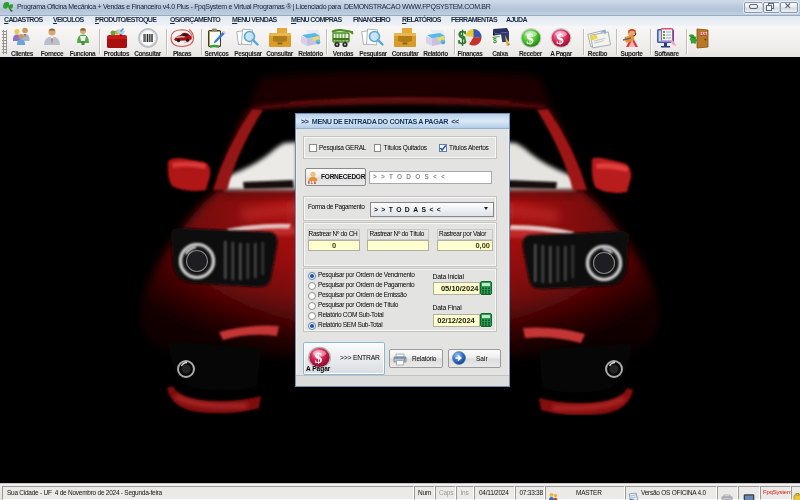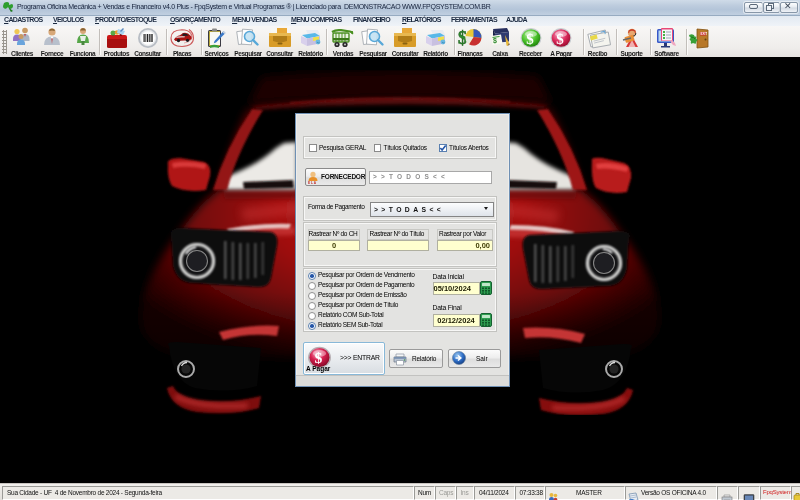--- a/index.html
+++ b/index.html
@@ -483,20 +483,23 @@
 <path filter="url(#b1)" fill="#861010" d="M633 333 Q629 353 603 357 Q567 361 541 353 L539 341 Q571 349 601 345 Q623 341 627 331 Z"></path>
 <path filter="url(#b2)" fill="#c03030" opacity="0.7" d="M176 337 Q200 349 248 346 L247 351 Q198 354 175 342 Z"></path>
 <path filter="url(#b2)" fill="#c03030" opacity="0.7" d="M624 339 Q600 351 552 348 L553 353 Q602 356 625 344 Z"></path>
 
 <rect x="0" y="358" width="800" height="68" fill="#000"></rect>
 <rect x="0" y="0" width="136" height="426" fill="#000"></rect>
 <rect x="664" y="0" width="136" height="426" fill="#000"></rect>
 <rect x="0" y="0" width="800" height="13" fill="#000"></rect>
 </svg>
 <div class="abs" id="dlg">
+<div class="abs" id="dlgtitle">
+      <span>&gt;&gt;&nbsp; MENU DE ENTRADA DO CONTAS A PAGAR&nbsp; &lt;&lt;</span>
+    </div>
 <div class="abs gb" style="left:7px;top:22px;width:192px;height:21px"></div>
 <div class="abs cb" style="left:13px;top:30px"></div>
 <div class="abs cblab" style="left:23px;top:29.5px">Pesquisa GERAL</div>
 <div class="abs cb" style="left:77.5px;top:30px"></div>
 <div class="abs cblab" style="left:87.5px;top:29.5px">Títulos Quitados</div>
 <div class="abs cb" style="left:143px;top:30px;border-color:#5a80b0"></div>
 <svg class="abs" style="left:143px;top:29.5px" width="8" height="8" viewBox="0 0 9 9">
       <path d="M1.5 4.5 L3.5 6.8 L7.5 1.8" stroke="#2456a8" stroke-width="1.8" fill="none"></path>
     </svg>
 <div class="abs cblab" style="left:153px;top:29.5px">Títulos Abertos</div>
@@ -539,21 +542,21 @@
 <div class="abs rlab" style="left:22px;top:177px">Pesquisar por Ordem de Emissão</div>
 <div class="abs radio" style="left:12px;top:188px;border-color:#909090"></div>
 <div class="abs rlab" style="left:22px;top:187px">Pesquisar por Ordem de Título</div>
 <div class="abs radio" style="left:12px;top:198px;border-color:#909090"></div>
 <div class="abs rlab" style="left:22px;top:197px">Relatório COM Sub-Total</div>
 <div class="abs radio" style="left:12px;top:208px;border-color:#5a80b0">
       <div class="abs" style="left:1.2px;top:1.2px;width:3.6px;height:3.6px;border-radius:50%;background:#2456a8;"></div>
     </div>
 <div class="abs rlab" style="left:22px;top:207px">Relatório SEM Sub-Total</div>
 <div class="abs" style="left:136.5px;top:158.5px;font-size:6.8px;letter-spacing:-0.2px;color:#000;">Data Inicial</div>
-<div class="abs yfld" style="left:136.5px;top:168px;width:45px;height:11px;text-align:left;line-height:11px;font-size:7.5px;color:#1a1a00;">05/10/2024</div>
+<div class="abs yfld" style="left:136.5px;top:168px;width:45px;height:11px;text-align:right;line-height:11px;font-size:7.5px;color:#1a1a00;">05/10/2024</div>
 <div class="abs" style="left:183.5px;top:167px;"><svg width="12" height="14" viewBox="0 0 12 14">
         <rect x="0.5" y="0.5" width="11" height="13" rx="1.5" fill="#2e9e50" stroke="#156030"></rect>
         <rect x="2" y="2" width="8" height="3" rx="0.5" fill="#bfe8c8"></rect>
         <g fill="#0f5828">
           <rect x="2" y="6.5" width="2" height="1.6"></rect>
           <rect x="5" y="6.5" width="2" height="1.6"></rect>
           <rect x="8" y="6.5" width="2" height="1.6"></rect>
           <rect x="2" y="9" width="2" height="1.6"></rect>
           <rect x="5" y="9" width="2" height="1.6"></rect>
           <rect x="8" y="9" width="2" height="1.6"></rect>

